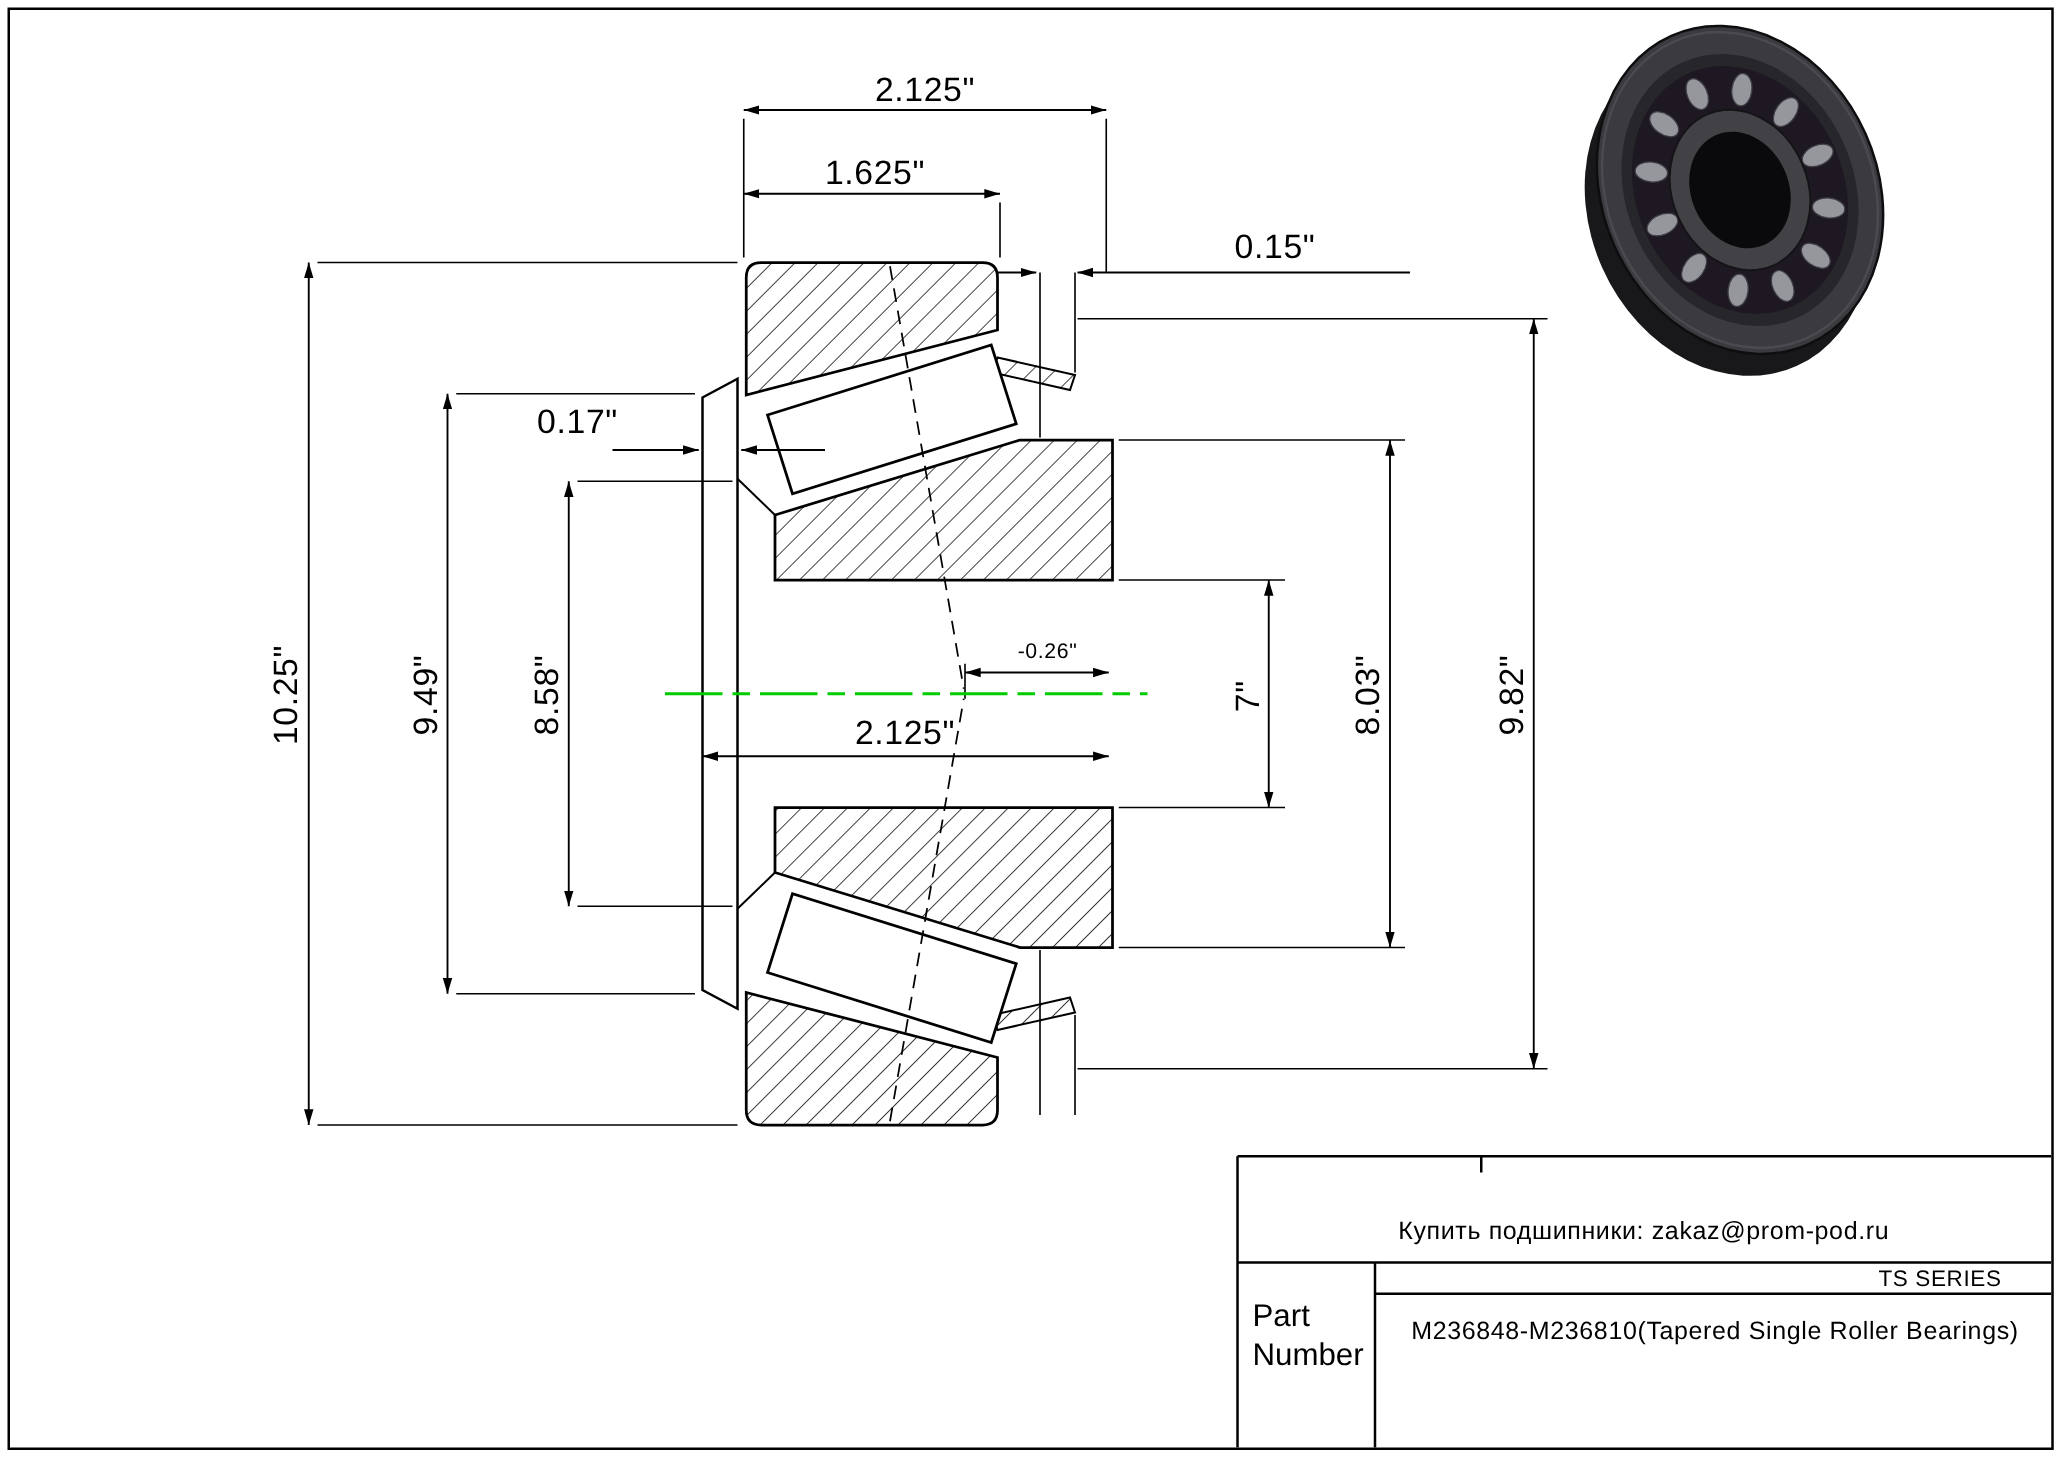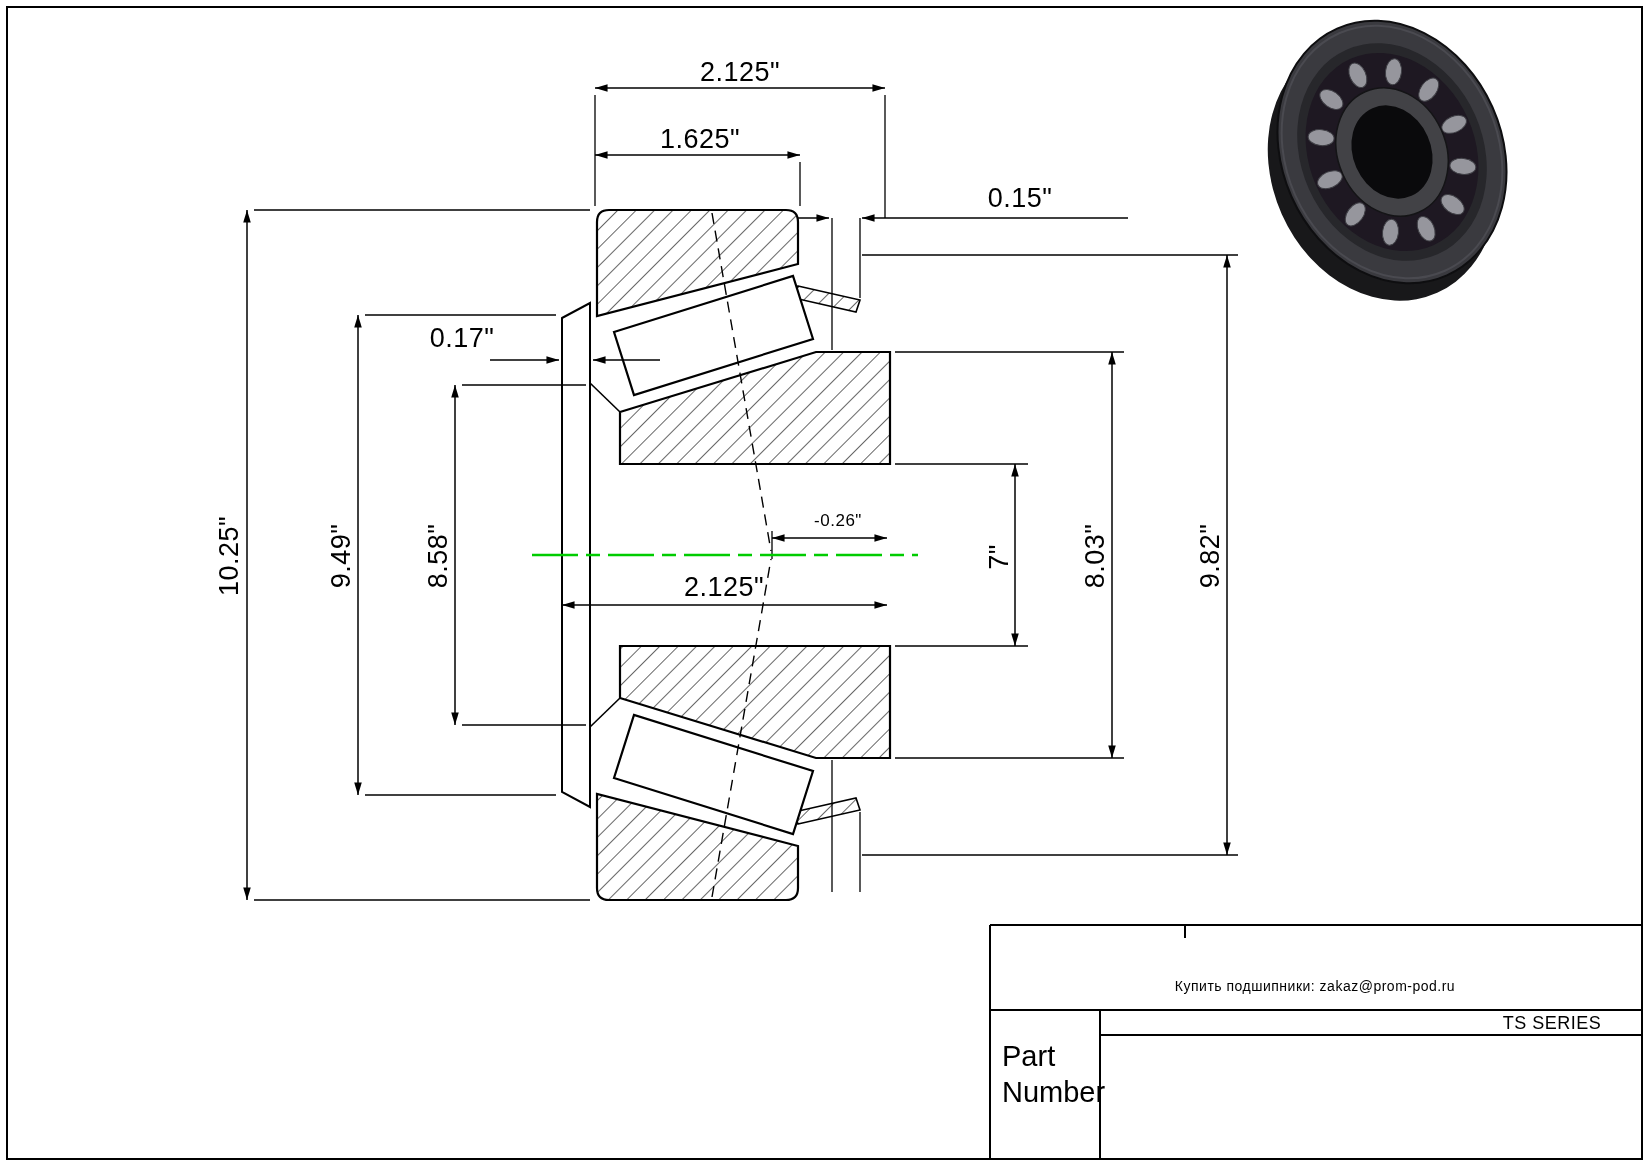--- a/index.html
+++ b/index.html
@@ -14,27 +14,27 @@
   .lbl{
     position:absolute;
     transform:translate(-50%,-50%);
     font-size:27px;
     color:#000;
     white-space:nowrap;
     letter-spacing:0.5px;
   }
   .rot{transform:translate(-50%,-50%) rotate(-90deg);}
   .small{font-size:17px;}
-  .tb-email{font-size:14px;}
+  .tb-email{font-size:20px;}
   .tb-series{font-size:18px;}
   .tb-part{font-size:20px;}
   .tb-partlabel{
     position:absolute;
     left:1002px;top:1038px;width:100px;
-    font-size:29px;line-height:1.25;color:#000;
+    font-size:25px;line-height:1.25;color:#000;
     transform:none;white-space:normal;
   }
 </style>
 </head>
 <body>
 
 <div class="page">
 
 <svg width="1649" height="1167" viewBox="0 0 1649 1167">
   <defs>
@@ -190,14 +190,15 @@
 <div class="lbl rot" style="left:438px;top:556px">8.58"</div>
 <div class="lbl" style="left:724px;top:587px">2.125"</div>
 <div class="lbl small" style="left:838px;top:521px">-0.26"</div>
 <div class="lbl rot" style="left:999px;top:557px">7"</div>
 <div class="lbl rot" style="left:1095px;top:556px">8.03"</div>
 <div class="lbl rot" style="left:1210px;top:556px">9.82"</div>
 
 <div class="lbl tb-email" style="left:1315px;top:986px">Купить подшипники: zakaz@prom-pod.ru</div>
 <div class="lbl tb-series" style="left:1552px;top:1023px">TS SERIES</div>
 <div class="tb-partlabel">Part Number</div>
+<div class="lbl tb-part" style="left:1372px;top:1066px">M236848-M236810(Tapered Single Roller Bearings)</div>
 
 </div>
 
 </body></html>

